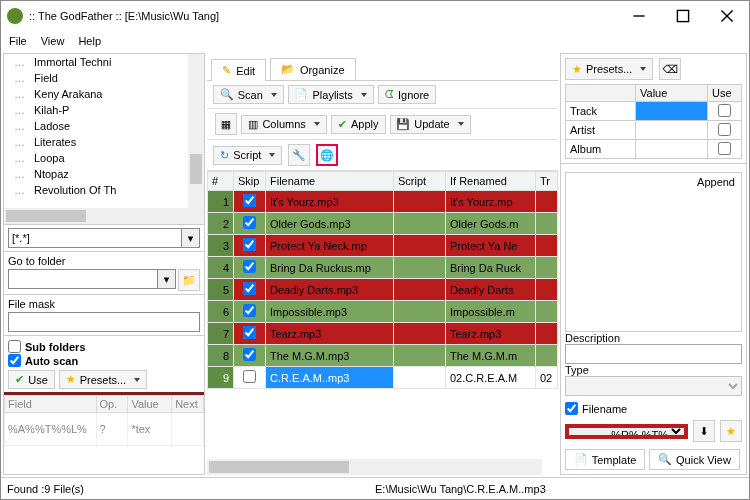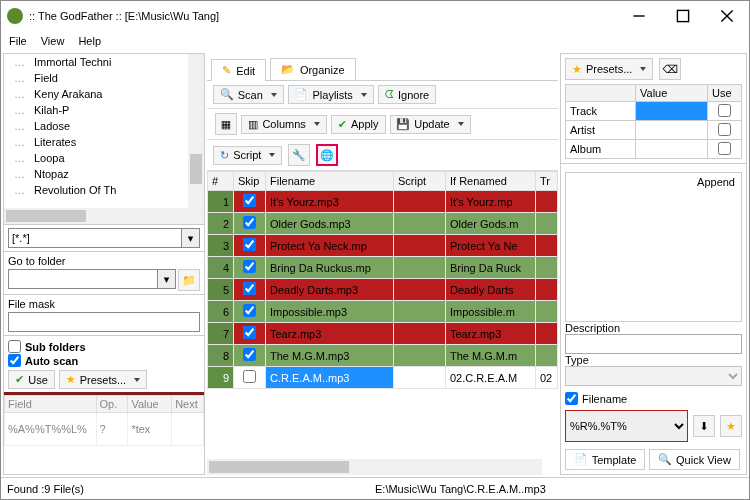--- a/index.html
+++ b/index.html
@@ -67,21 +67,21 @@
 .rtable th { background: #f3f3f3; border: 1px solid #ccc; font-weight: normal; text-align: left; padding: 2px 4px; }
 .rtable td { border: 1px solid #ccc; padding: 1px 4px; height: 19px; }
 .rtable td.val.high { background: #1e90ff; }
 .rpics { border: 1px solid #ccc; border-top: none; padding: 4px; flex: 1; display: flex; flex-direction: column; }
 .rpics .hdr { display: flex; align-items: center; gap: 4px; }
 .rpics .canvas { flex: 1; border: 1px solid #ccc; margin-top: 4px; position: relative; }
 .rpics .append { position: absolute; right: 6px; top: 3px; font-size: 11px; }
 .rfield { margin-top: 0; }
 .rfield input[type=text], .rfield select { width: 100%; border: 1px solid #aaa; height: 20px; }
 .rfn { display: flex; align-items: center; gap: 3px; margin-top: 4px; }
-.rfn select { flex: 1; border: 1px solid #b91c1c; height: 32px; }
+.rfn select { flex: 1; border: 4px solid #b91c1c; height: 15px; text-align: right; }
 .rtabs { height: 24px; display: flex; align-items: flex-end; gap: 4px; margin-top: 4px; }
 .rtabs .tab { border: 1px solid #ccc; padding: 3px 8px; display: flex; align-items: center; gap: 4px; }
 
 .statusbar { position: absolute; left: 0; right: 0; bottom: 0; height: 22px; border-top: 1px solid #ccc; display: flex; align-items: center; padding: 0 6px; }
 .statusbar .left { flex: 0 0 50%; }
 .statusbar .right { text-align: left; }
 
 .ico { width: 14px; height: 14px; display: inline-block; }
 .ico-star { color: #f5b400; }
 .ico-check { color: #2aa12a; }

